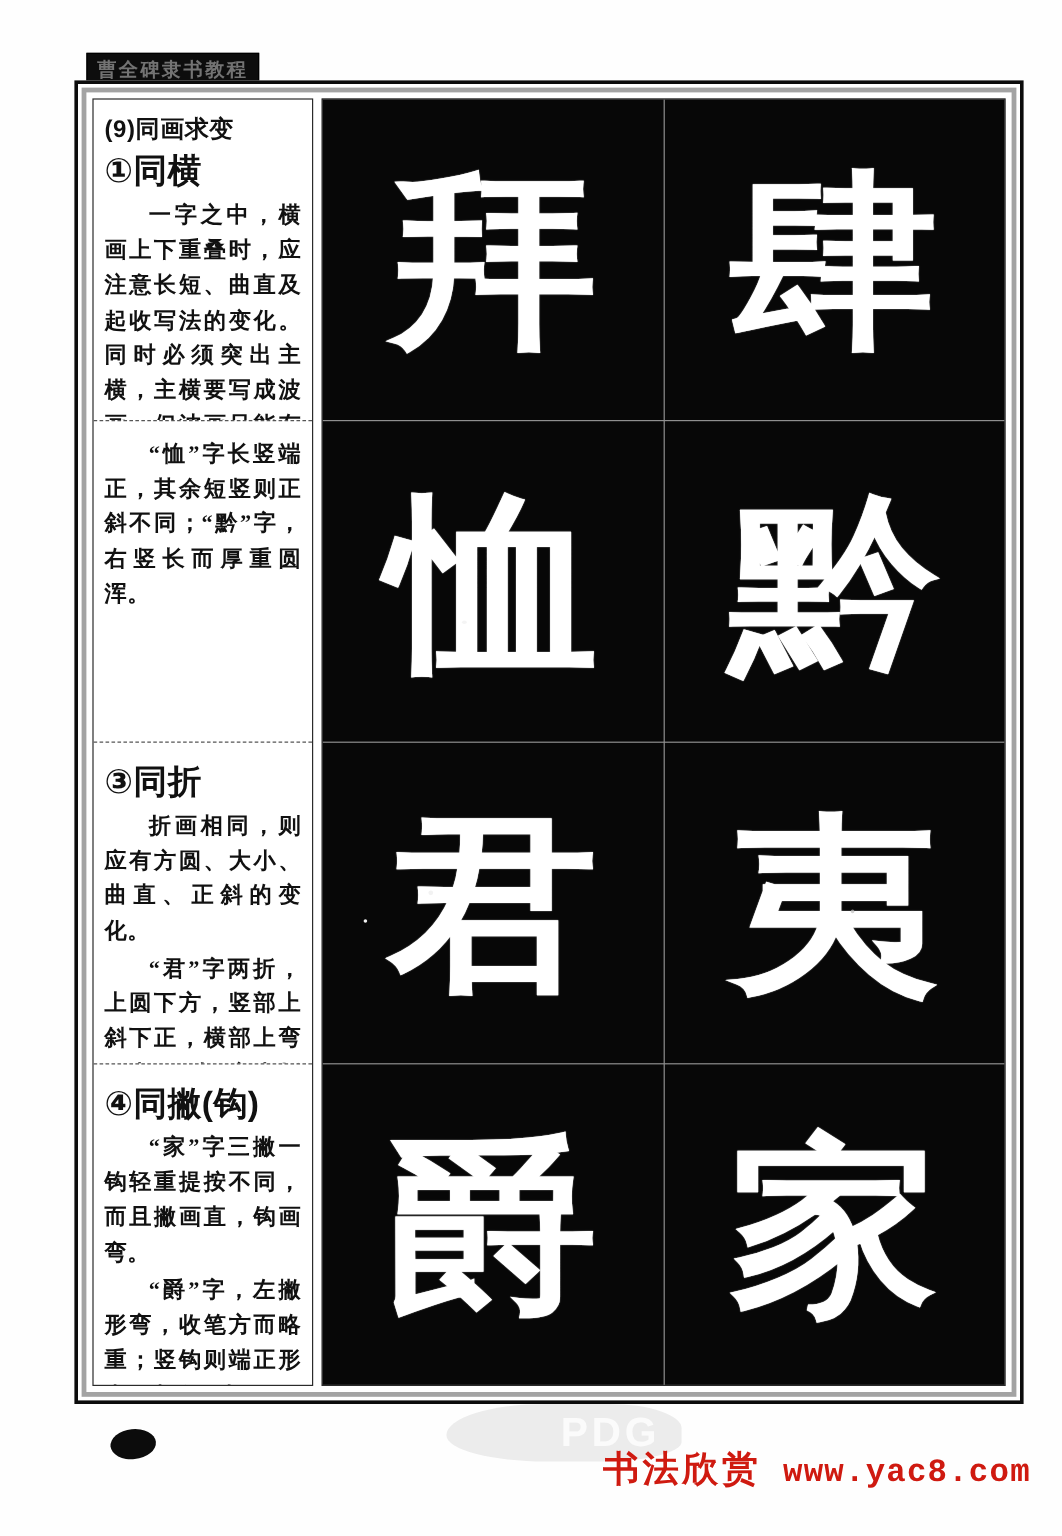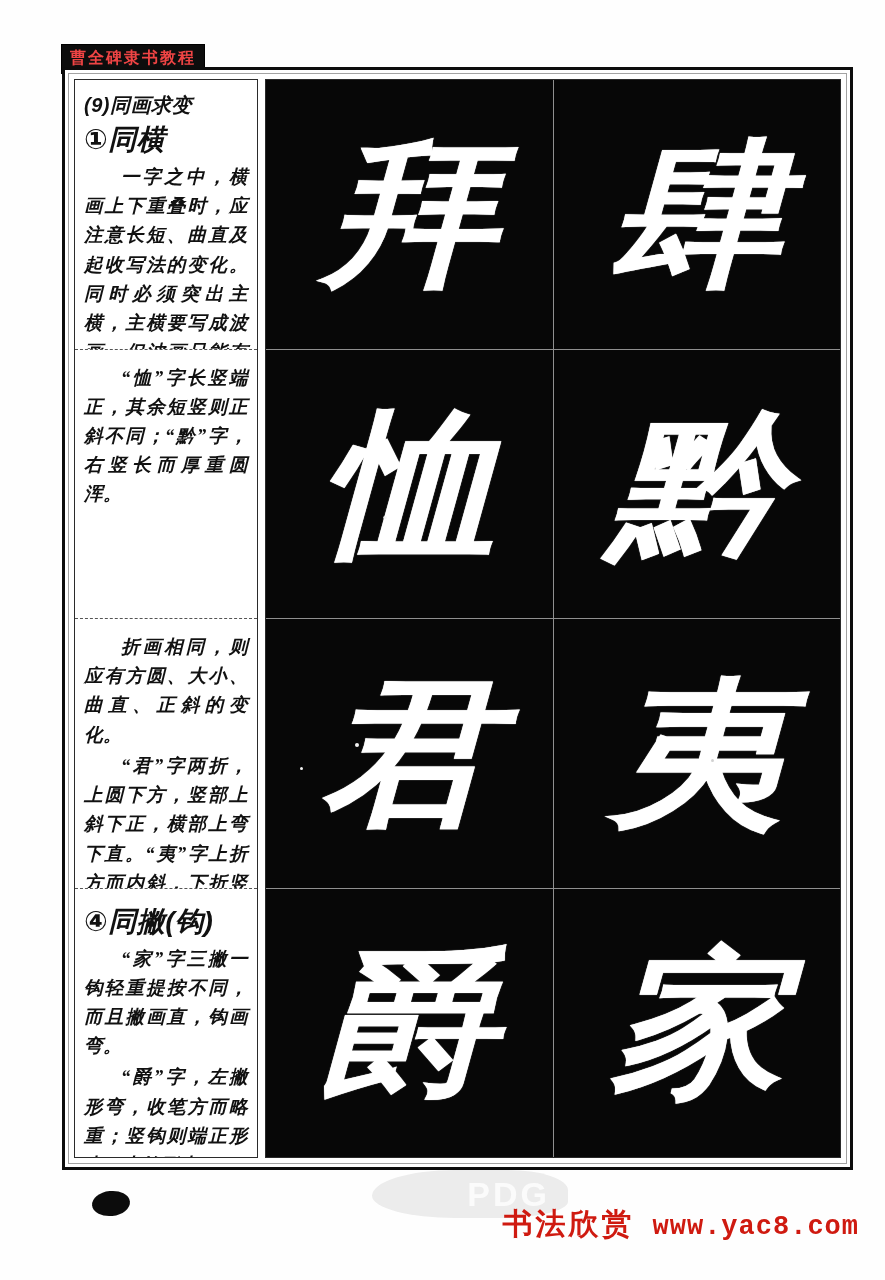--- a/index.html
+++ b/index.html
@@ -2,34 +2,33 @@
 <html><head>
 <meta charset="utf-8">
 <style>
   html,body{margin:0;padding:0;background:#ffffff;}
   .page{
     position:relative;width:885px;height:1280px;background:#fefefe;overflow:hidden;
     font-family:"Liberation Serif","DejaVu Serif",serif;color:#111;
   }
   
   .badge{
-    position:absolute;left:61px;top:44px;background:#0d0d0d;color:#ef4444;
+    position:absolute;left:72px;top:44px;background:#0d0d0d;color:#737373;
     font-family:"Liberation Sans","DejaVu Sans",sans-serif;
     font-size:16px;font-weight:bold;letter-spacing:2px;padding:3px 8px 4px 8px;
     border:1px solid #000;
   }
   
   .frame{
     position:absolute;left:62px;top:67px;width:785px;height:1097px;
     border:3px solid #0c0c0c;background:#fff;
   }
   .frame-inner{
     position:absolute;left:3px;top:3px;right:3px;bottom:3px;
-    border:1px solid #a3a3a3;
-    font-style:italic;
+    border:4px solid #a3a3a3;
   }
   .content{
     position:absolute;left:5px;top:5px;right:5px;bottom:5px;
     display:flex;gap:7px;
   }
   
   .textcol{
     width:182px;flex:0 0 182px;border:1px solid #2b2b2b;
     display:flex;flex-direction:column;background:#fff;
   }
@@ -116,20 +115,21 @@
             <div class="chapter">(9)同画求变</div>
             <div class="subhead">①同横</div>
             <p class="para">一字之中，横画上下重叠时，应注意长短、曲直及起收写法的变化。同时必须突出主横，主横要写成波画，但波画只能有一个。如“拜、肆”二字。</p>
           </div>
 
           <div class="section">
             <p class="para">“恤”字长竖端正，其余短竖则正斜不同；“黔”字，右竖长而厚重圆浑。</p>
           </div>
 
           <div class="section">
+            <div class="subhead">③同折</div>
             <p class="para">折画相同，则应有方圆、大小、曲直、正斜的变化。</p>
             <p class="para">“君”字两折，上圆下方，竖部上斜下正，横部上弯下直。“夷”字上折方而内斜，下折竖画上突、较正。</p>
           </div>
 
           <div class="section">
             <div class="subhead">④同撇(钩)</div>
             <p class="para">“家”字三撇一钩轻重提按不同，而且撇画直，钩画弯。</p>
             <p class="para">“爵”字，左撇形弯，收笔方而略重；竖钩则端正形直，出钩形尖。</p>
           </div>
 

